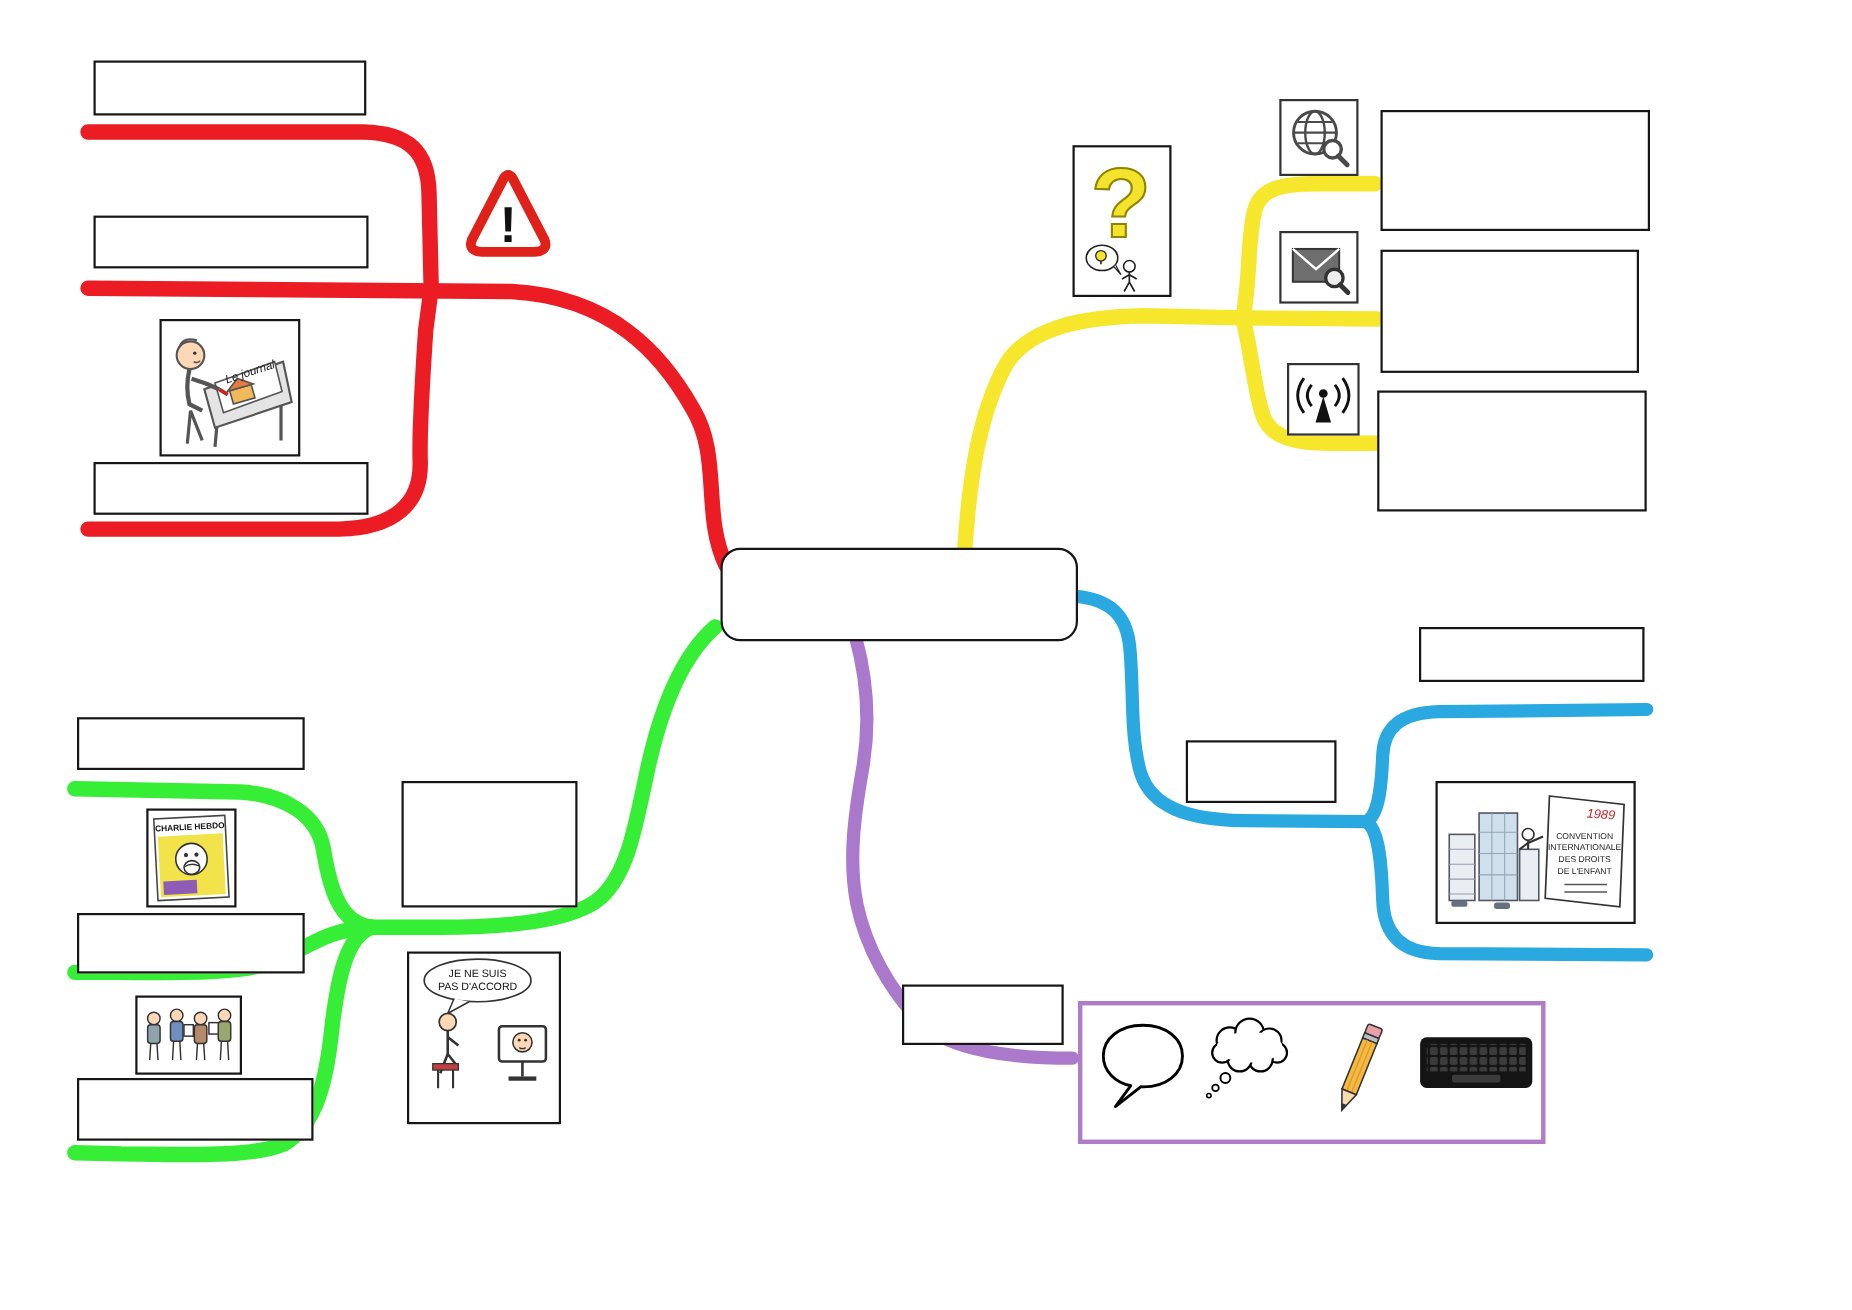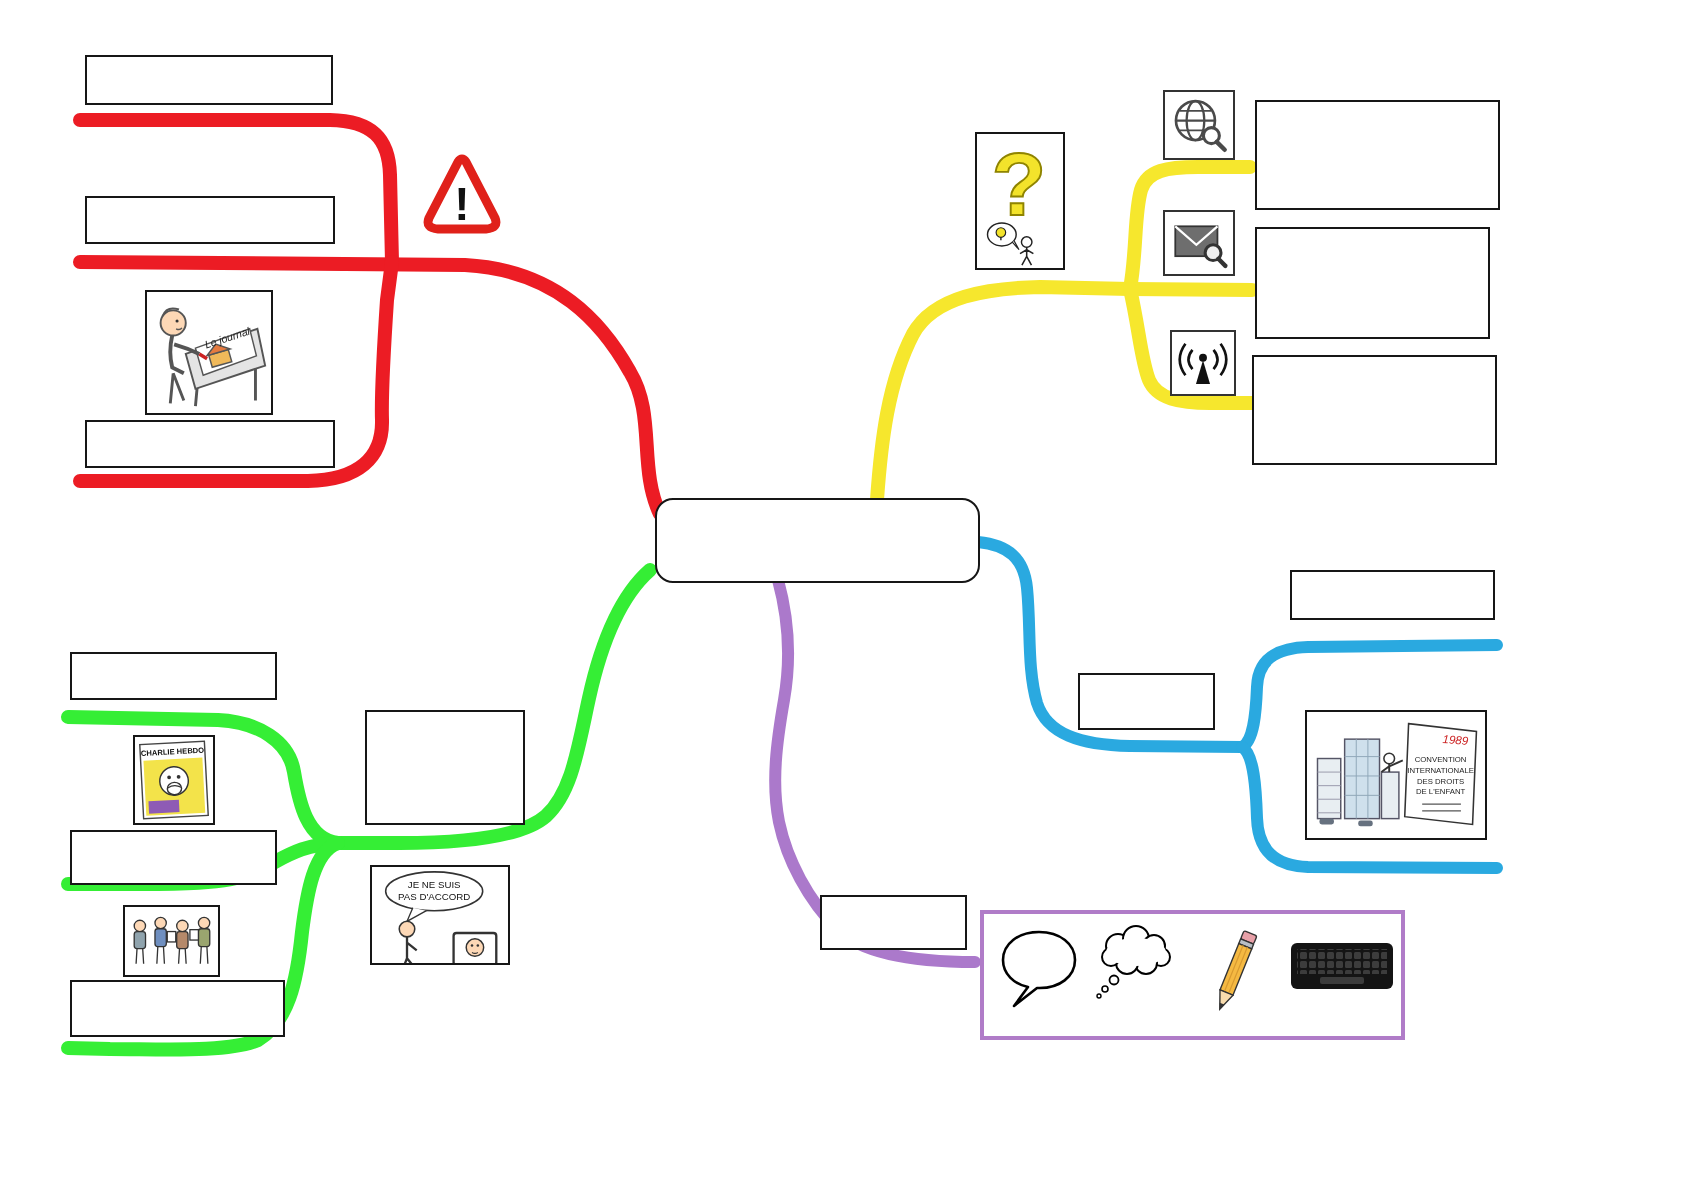--- a/index.html
+++ b/index.html
@@ -192,21 +192,21 @@
         <rect x="54" y="26" width="12" height="18" rx="3" fill="#b5896a"></rect>
         <path d="M57 44 L56 60 M63 44 L64 60" fill="none"></path>
         <circle cx="83" cy="17" r="6" fill="#fdd8b6"></circle>
         <rect x="77" y="23" width="12" height="19" rx="3" fill="#9aa56f"></rect>
         <path d="M80 42 L79 60 M86 42 L87 60" fill="none"></path>
         <rect x="68" y="24" width="9" height="11" fill="#fff"></rect>
       </g>
     </svg>
   </div>
 
-  <div class="img-frame" style="left:370px; top:865px; width:140px; height:100px;">
+  <div class="img-frame" style="left:370px; top:865px; width:140px; height:157px;">
     <svg width="136" height="131" viewBox="0 0 140 135">
       <ellipse cx="64" cy="25" rx="50" ry="20" fill="#fff" stroke="#333" stroke-width="1.6"></ellipse>
       <path d="M42 42 L36 56 L56 45" fill="#fff" stroke="#333" stroke-width="1.4"></path>
       <text x="64" y="22" font-size="10" text-anchor="middle" fill="#111">JE NE SUIS</text>
       <text x="64" y="34" font-size="10" text-anchor="middle" fill="#111">PAS D'ACCORD</text>
       <circle cx="36" cy="64" r="8" fill="#fdd8b6" stroke="#333" stroke-width="1.6"></circle>
       <path d="M36 72 L36 94 M36 78 L46 86 M36 94 L29 112 M36 94 L44 104" fill="none" stroke="#333" stroke-width="2.4"></path>
       <rect x="22" y="103" width="24" height="6" fill="#c24040" stroke="#333" stroke-width="1.2"></rect>
       <path d="M27 109 L27 126 M41 109 L41 126" stroke="#333" stroke-width="2" fill="none"></path>
       <rect x="84" y="68" width="44" height="33" rx="3" fill="#fff" stroke="#333" stroke-width="2.4"></rect>

